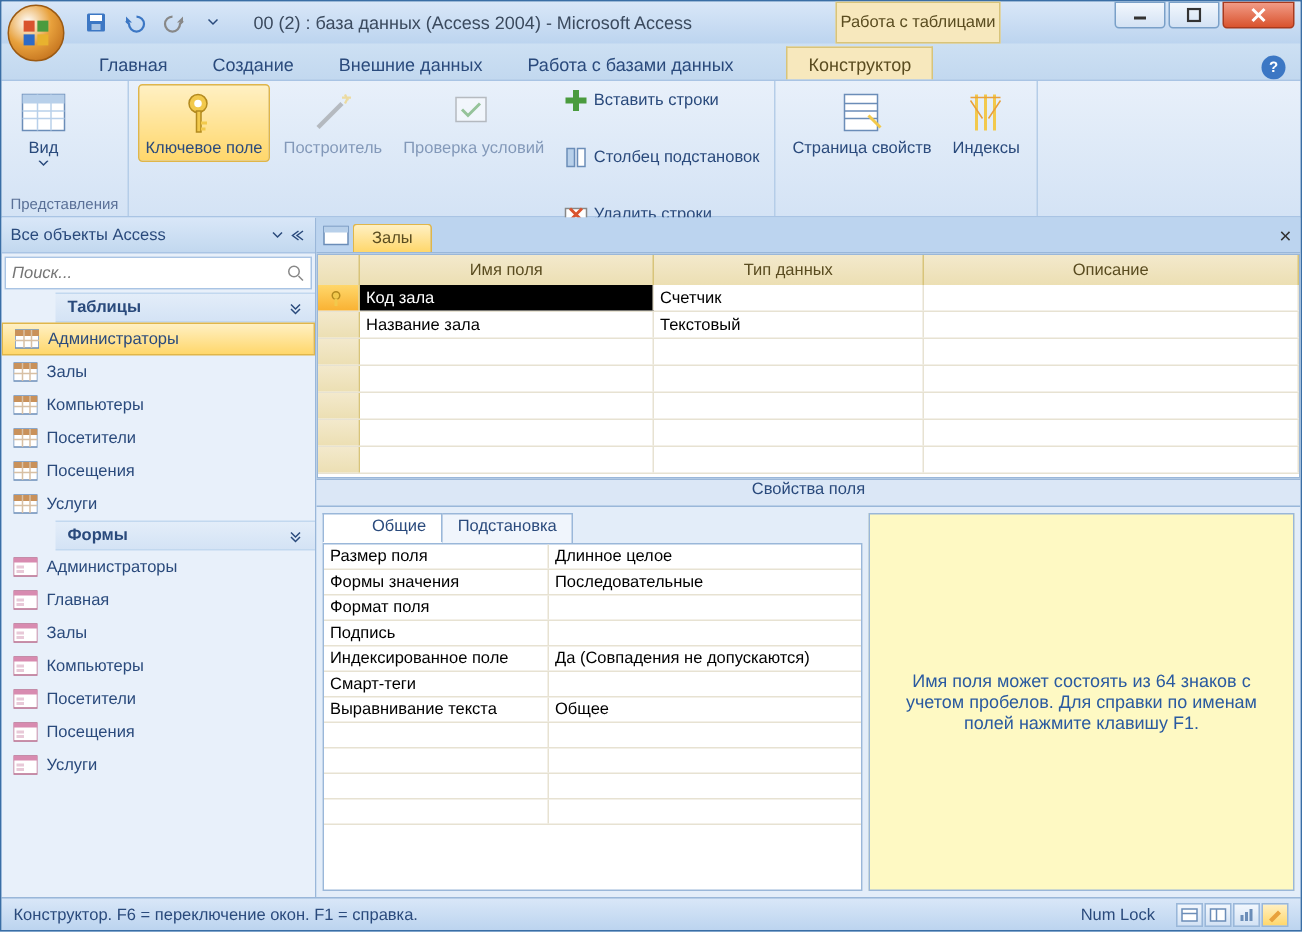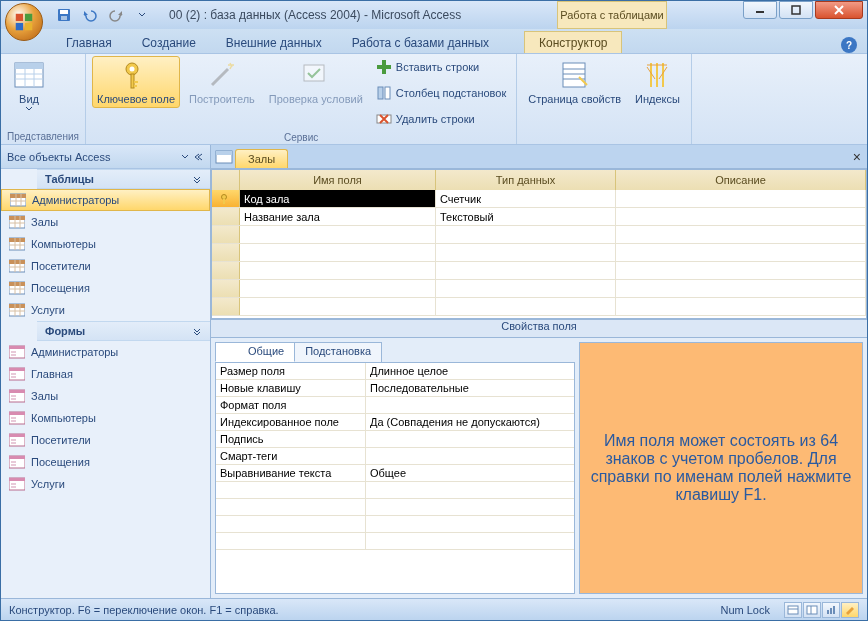--- a/index.html
+++ b/index.html
@@ -25,21 +25,21 @@
 
   
   .ribbon { height: 92px; background: linear-gradient(#e8f0fa,#d4e3f5); border-top: 1px solid #a9c4e4; border-bottom: 1px solid #a9c4e4; display: flex; }
   .group { border-right: 1px solid #b5cde8; display: flex; flex-direction: column; padding: 2px 6px 0; }
   .group-body { flex: 1; display: flex; align-items: flex-start; gap: 4px; }
   .group-label { text-align: center; font-size: 10px; color: #5a7097; padding: 2px 0; }
   .big-btn { display: flex; flex-direction: column; align-items: center; justify-content: flex-start; padding: 2px 4px; border: 1px solid transparent; border-radius: 3px; min-width: 44px; gap:2px;}
   .big-btn.active { background: linear-gradient(#fff0c3,#ffd76b); border-color: #e0b64a; justify-content: space-between; }
   .big-btn .icon-box { width: 32px; height: 32px; display:flex; align-items:center; justify-content:center;}
   .big-btn-label { font-size: 11px; color: #2a4a7c; text-align:center; line-height:1.1;}
-  .small-btn-stack { display:flex; flex-direction:column; gap:4px; }
+  .small-btn-stack { display:flex; flex-direction:column; gap:16px; }
   .small-btn { display:flex; align-items:center; gap:4px; padding:1px 4px; font-size:11px; color:#2a4a7c; height:22px;}
   .small-btn .icon-box { width:16px; height:16px; display:flex; align-items:center; justify-content:center;}
   .disabled { opacity: 0.5; }
 
   
   .main { flex: 1; display: flex; background: #bcd4ef; overflow:hidden;}
   .nav-pane { width: 210px; background: #e8f0fa; border-right: 1px solid #9ab7d9; display: flex; flex-direction: column; }
   .nav-header { height: 24px; background: linear-gradient(#d9e7f8,#c2d8ef); border-bottom: 1px solid #a9c4e4; display:flex; align-items:center; padding:0 6px; font-size:12px; color:#2a4a7c;}
   .nav-header .chev { margin-left:auto; display:flex; gap:2px;}
   .nav-search { height: 22px; border: 1px solid #a9c4e4; margin: 2px; background:white; display:flex; align-items:center; padding:0 4px;}
@@ -70,21 +70,21 @@
   .props-header { height:18px; background:#dbe7f6; text-align:center; font-size:11px; color:#2a4a7c; border-top:1px solid #9ab7d9;}
   .props-area { flex:1; display:flex; background:#e3edf9; border-top:1px solid #9ab7d9; padding:4px; gap:4px; }
   .props-left { width:360px; display:flex; flex-direction:column;}
   .props-tabs { display:flex; height:20px;}
   .props-tab { padding:2px 10px; border:1px solid #9ab7d9; background:#f0f5fc; font-size:11px; color:#2a4a7c; border-bottom:none; margin-right:-1px;}
   .props-tab.active{ background:white; border-bottom:1px solid white; z-index:1;padding-left:32px;}
   .props-table { flex:1; background:white; border:1px solid #9ab7d9;}
   .props-table .prow { display:flex; height:17px; border-bottom:1px solid #e7e2d2;}
   .prow .pname{ width:150px; border-right:1px solid #e7e2d2; padding:0 4px; font-size:11px; display:flex; align-items:center;}
   .prow .pval{ flex:1; padding:0 4px; font-size:11px; display:flex; align-items:center;}
-  .props-right { flex:1; background:#fdba74; border:1px solid #9ab7d9; display:flex; align-items:center; justify-content:center; padding:8px; text-align:center; color:#2a5aa0; font-size:16px;}
+  .props-right { flex:1; background:#fef9c3; border:1px solid #9ab7d9; display:flex; align-items:center; justify-content:center; padding:8px; text-align:center; color:#2a5aa0; font-size:12px;}
 
   .statusbar { height:22px; background:linear-gradient(#d9e7f8,#bcd4ef); border-top:1px solid #9ab7d9; display:flex; align-items:center; padding:0 8px; font-size:11px; color:#2a4a7c;}
   .status-right { margin-left:auto; display:flex; align-items:center; gap:6px;}
   .view-btns { display:flex; gap:1px; margin-left:8px;}
   .view-btn { width:18px; height:16px; background:linear-gradient(#f2f7fd,#d3e2f4); border:1px solid #9ab7d9; display:flex; align-items:center; justify-content:center;}
   
   svg { display:block; }
 </style>
 </head>
 <body>
@@ -276,20 +276,27 @@
       <span>Все объекты Access</span>
       <div class="chev">
         <svg width="10" height="10">
             <path d="M2 3 L5 6 L8 3" fill="none" stroke="#2a4a7c"></path>
           </svg>
         <svg width="12" height="10">
             <path d="M7 2 L3 5 L7 8 M10 2 L6 5 L10 8" fill="none" stroke="#2a4a7c"></path>
           </svg>
       </div>
     </div>
+    <div class="nav-search">
+      <input placeholder="Поиск..." style="">
+      <svg width="12" height="12">
+          <circle cx="5" cy="5" r="3.5" fill="none" stroke="#888"></circle>
+          <line x1="8" y1="8" x2="11" y2="11" stroke="#888"></line>
+        </svg>
+    </div>
     <div class="nav-group-header">
         <span>Таблицы</span>
         <svg class="chev" width="10" height="10">
           <path d="M2 3 L5 6 L8 3 M2 6 L5 9 L8 6" fill="none" stroke="#2a4a7c"></path>
         </svg>
       </div>
     <div id="nav-tables">
         <div class="nav-item selected">
           <svg class="obj-icon" viewBox="0 0 16 14">
             <rect x="0" y="1" width="16" height="12" fill="#fff" stroke="#6b8db8"></rect>
@@ -500,34 +507,34 @@
         <div class="props-tabs">
           <div class="props-tab active">Общие</div>
           <div class="props-tab">Подстановка</div>
         </div>
         <div class="props-table" id="props-table">
             <div class="prow">
               <div class="pname">Размер поля</div>
               <div class="pval">Длинное целое</div>
             </div>
             <div class="prow">
-              <div class="pname">Новые клавишу</div>
+              <div class="pname">Формы значения</div>
               <div class="pval">Последовательные</div>
             </div>
             <div class="prow">
               <div class="pname">Формат поля</div>
+              <div class="pval"></div>
+            </div>
+            <div class="prow">
+              <div class="pname">Подпись</div>
               <div class="pval"></div>
             </div>
             <div class="prow">
               <div class="pname">Индексированное поле</div>
               <div class="pval">Да (Совпадения не допускаются)</div>
-            </div>
-            <div class="prow">
-              <div class="pname">Подпись</div>
-              <div class="pval"></div>
             </div>
             <div class="prow">
               <div class="pname">Смарт-теги</div>
               <div class="pval"></div>
             </div>
             <div class="prow">
               <div class="pname">Выравнивание текста</div>
               <div class="pval">Общее</div>
             </div>
             <div class="prow">

